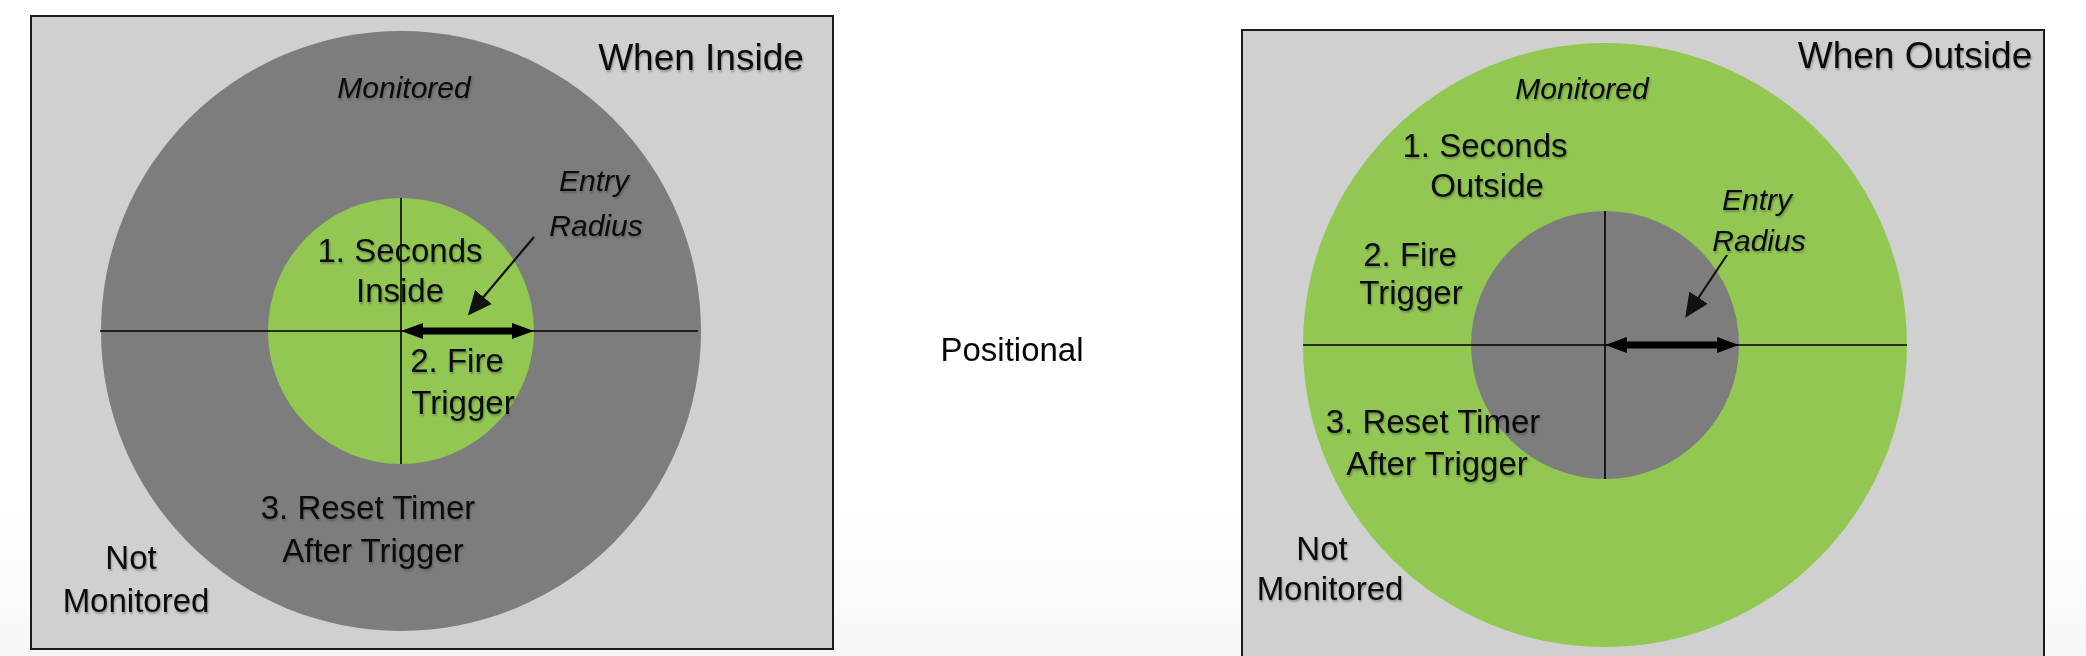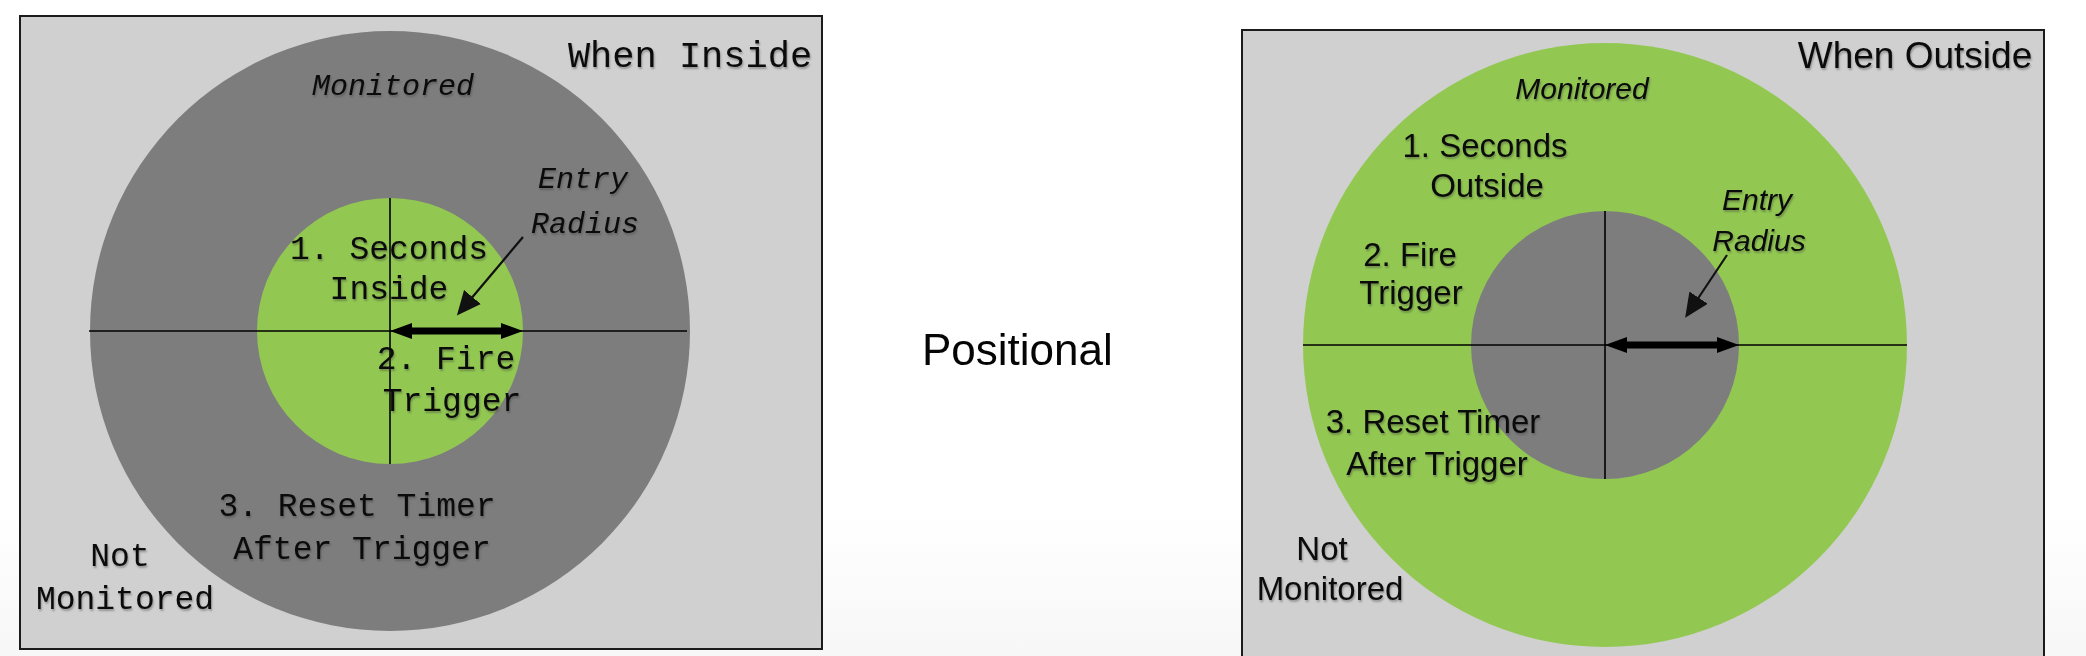--- a/index.html
+++ b/index.html
@@ -9,37 +9,37 @@
     background:linear-gradient(180deg,#ffffff 78%,#f7f7f7 100%);
     font-family:"Liberation Sans","DejaVu Sans",sans-serif;
     overflow:hidden;
   }
   .panel{
     position:absolute;
     background:#d0d0d0;
     border:2px solid #1b1b1b;
     box-sizing:content-box;
   }
-  #panel-inside{left:19px;top:15px;width:800px;height:631px;font-family:Liberation Mono, monospace;}
+  #panel-inside{left:30px;top:15px;width:800px;height:631px;}
   #panel-outside{left:1241px;top:29px;width:800px;height:627px;}
   .panel svg{display:block;width:100%;height:100%;}
   text{
     fill:#0b0b0b;
     text-shadow:1px 2px 2px rgba(60,60,60,0.40);
   }
   .t-title{font-size:37px;}
   .t-step{font-size:33px;}
   .t-italic{font-size:30px;font-style:italic;}
   .thin-line{stroke:#000;stroke-width:1.6px;}
   .pointer{stroke:#111;stroke-width:2.2px;}
   #positional-label{
     position:absolute;
     left:922px;top:330px;width:180px;height:40px;
-    font-size:44px;color:#050505;
-    text-align:left;line-height:40px;
+    font-size:33px;color:#050505;
+    text-align:center;line-height:40px;
     white-space:nowrap;
   }
 </style>
 </head>
 <body>
 
 <div id="stage">
 
   <div id="panel-inside" class="panel">
     <svg viewBox="0 0 800 631">

